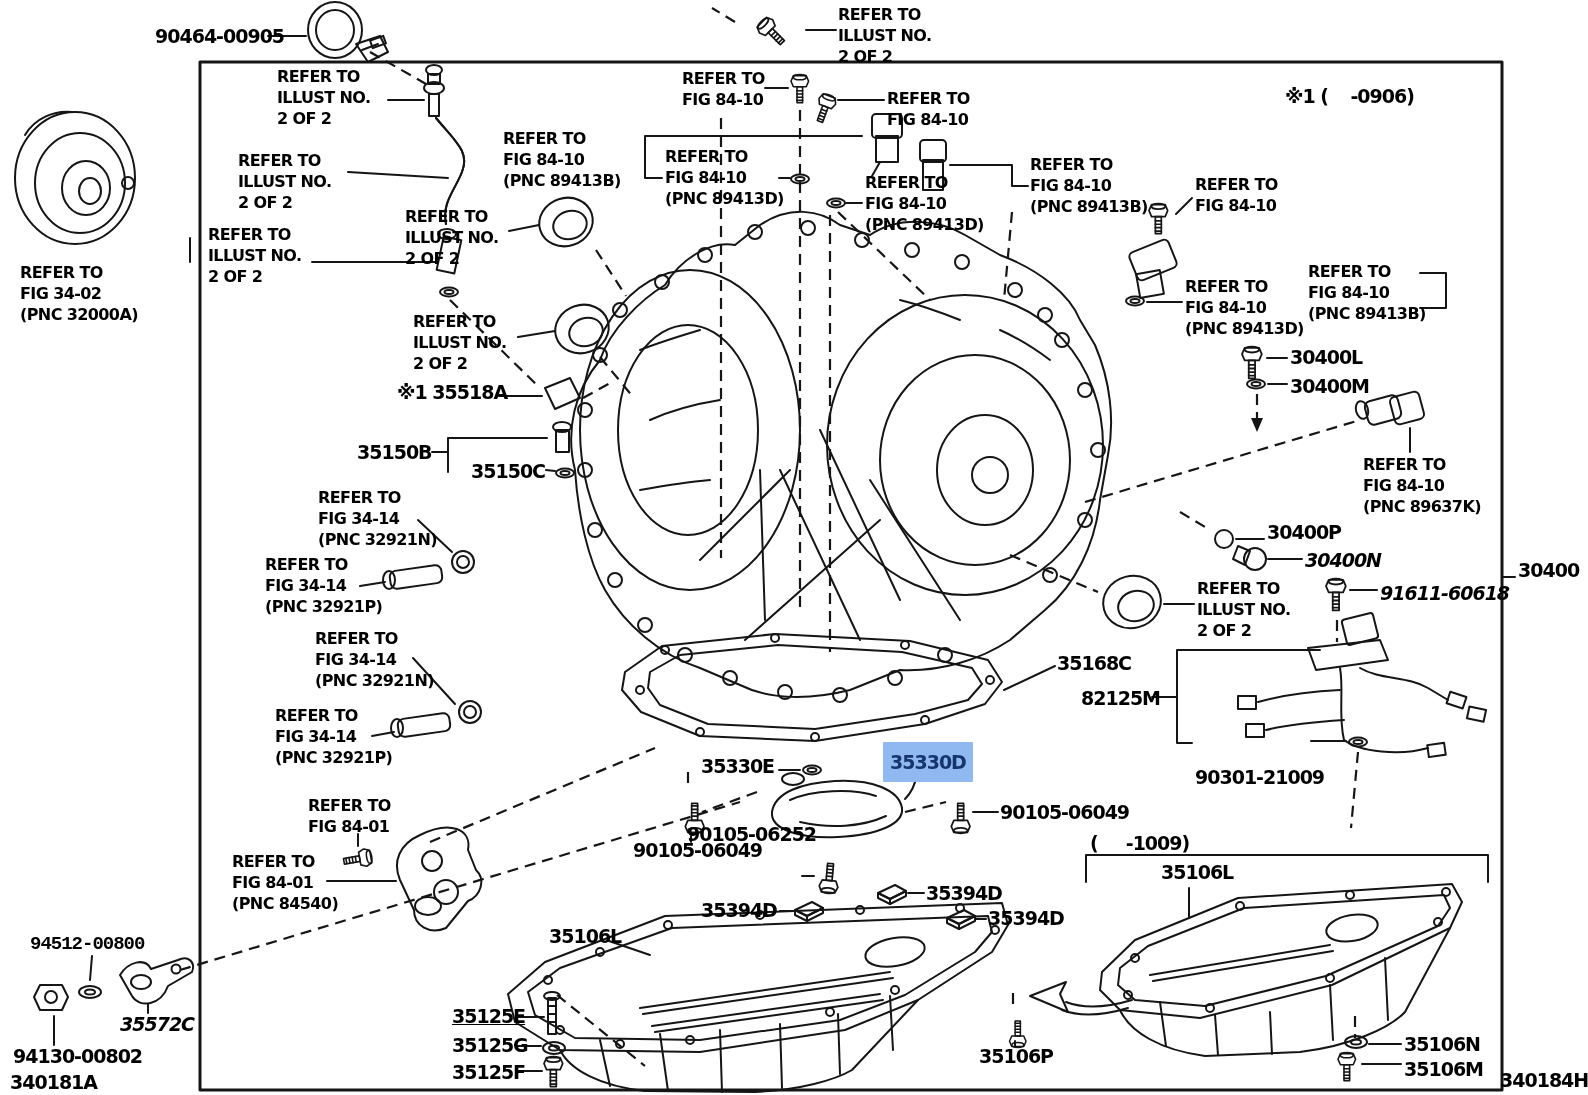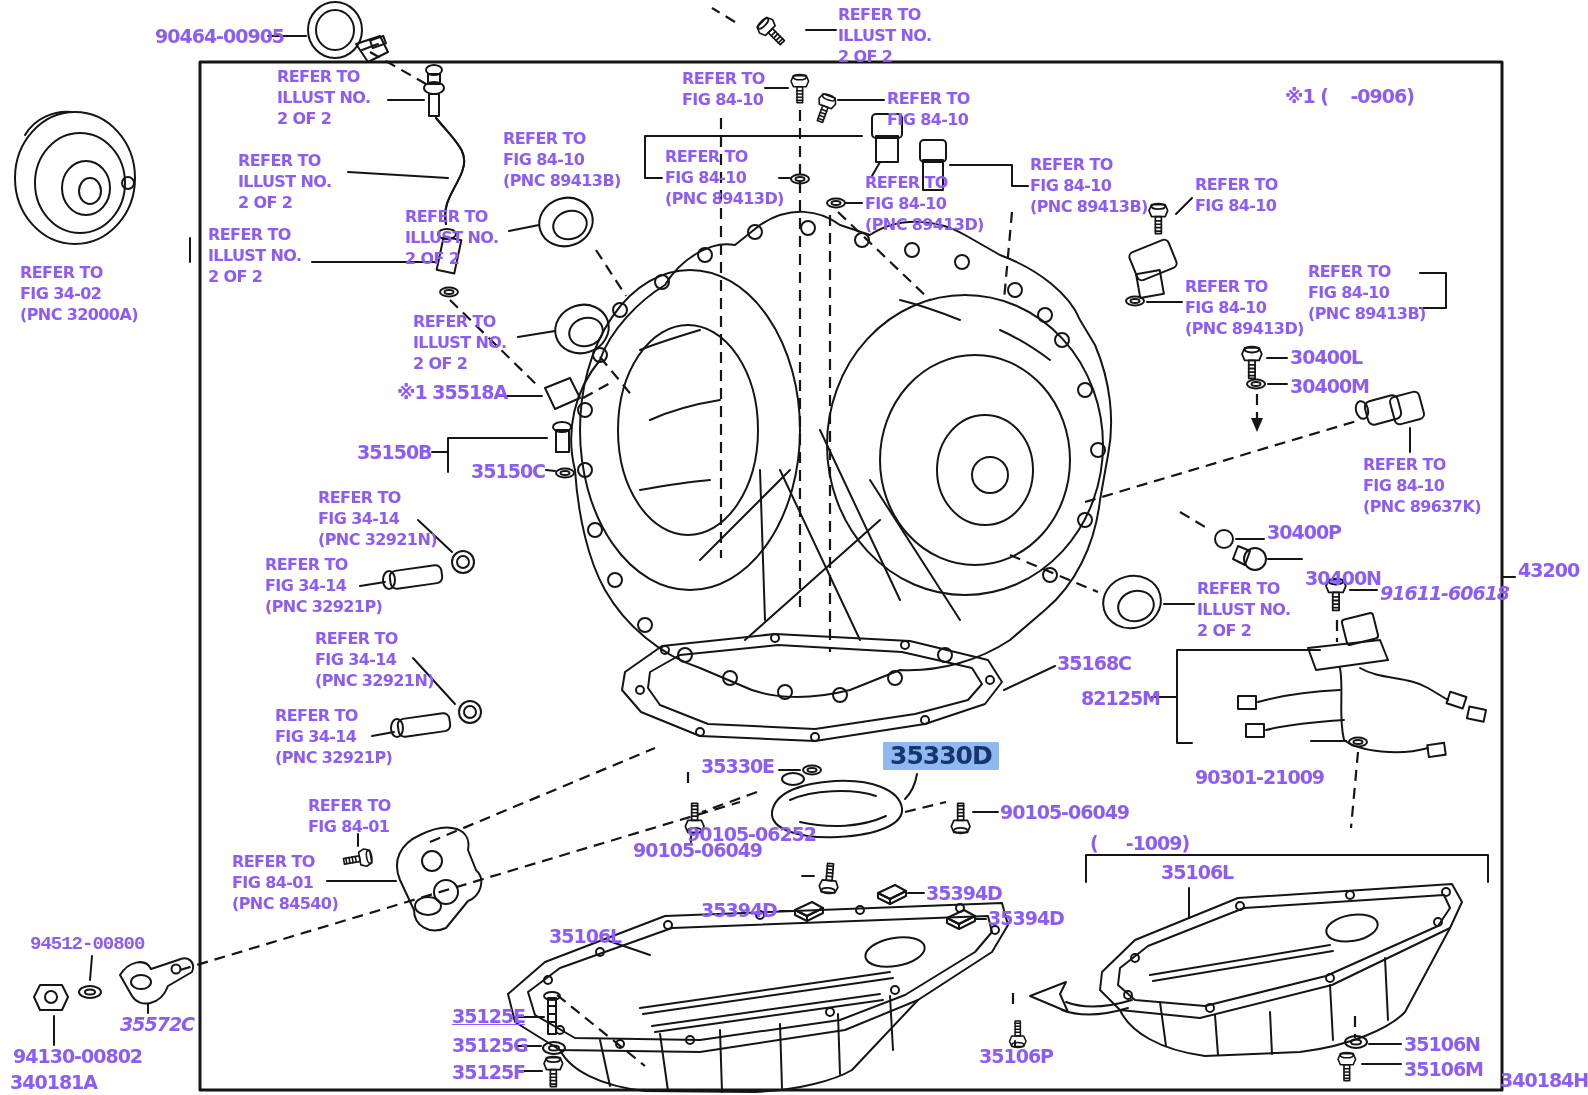--- a/index.html
+++ b/index.html
@@ -1,23 +1,23 @@
 <!DOCTYPE html>
 <html><head>
 <meta charset="utf-8">
 <style>
   html,body{margin:0;padding:0;background:#fff;}
   .stage{position:relative;width:1588px;height:1095px;background:#fff;overflow:hidden;
          font-family:"DejaVu Sans",sans-serif;}
   .stage svg{position:absolute;left:0;top:0;}
-  #labels .lbl{position:absolute;color:#8b5cf6;}
+  #labels .lbl{position:absolute;color:#000000;}
   .pn,.code,.note{font-weight:bold;font-size:19px;line-height:20px;letter-spacing:-1px;white-space:pre;}
   .ref{font-weight:bold;font-size:16px;line-height:21px;letter-spacing:-0.6px;white-space:pre-line;}
-  .pn-hl{font-weight:bold;font-size:25px;line-height:24px;letter-spacing:-1px;white-space:pre;
-         padding:2px 7px;border-radius:1px;}
+  .pn-hl{font-weight:bold;font-size:19px;line-height:24px;letter-spacing:-1px;white-space:pre;
+         padding:8px 7px;border-radius:1px;}
   
   .ln, .ln path, .ln line, .ln ellipse, .ln circle, .ln rect, .ln polygon, .ln polyline
       {stroke:#151515;fill:none;stroke-width:2;stroke-linecap:round;stroke-linejoin:round;}
   .dash line, .dash path{stroke:#151515;fill:none;stroke-width:2.2;stroke-dasharray:11 7;}
   .thick{stroke-width:3 !important;}
 </style>
 </head>
 <body>
 
 <div class="stage">
@@ -469,23 +469,23 @@
 (PNC 89413D)</div>
       <div class="lbl ref" style="left: 1308px; top: 261px;">REFER TO
 FIG 84-10
 (PNC 89413B)</div>
       <div class="lbl pn" style="left: 1290px; top: 347px;">30400L</div>
       <div class="lbl pn" style="left: 1290px; top: 376px;">30400M</div>
       <div class="lbl ref" style="left: 1363px; top: 454px;">REFER TO
 FIG 84-10
 (PNC 89637K)</div>
       <div class="lbl pn" style="left: 1267px; top: 522px;">30400P</div>
-      <div class="lbl pn" style="left: 1305px; top: 568px;">30400N</div>
+      <div class="lbl pn" style="left: 1305px; top: 550px; font-style: italic;">30400N</div>
       <div class="lbl pn" style="left: 1380px; top: 583px; font-style: italic;">91611-60618</div>
-      <div class="lbl pn" style="left: 1518px; top: 560px;">43200</div>
+      <div class="lbl pn" style="left: 1518px; top: 560px;">30400</div>
       <div class="lbl ref" style="left: 1197px; top: 578px;">REFER TO
 ILLUST NO.
 2 OF 2</div>
       <div class="lbl pn" style="left: 1057px; top: 653px;">35168C</div>
       <div class="lbl pn" style="left: 1081px; top: 688px;">82125M</div>
       <div class="lbl pn" style="left: 1195px; top: 746px; margin-top: 21px;">90301-21009</div>
       <div class="lbl pn" style="left: 397px; top: 382px;">※1 35518A</div>
       <div class="lbl pn" style="left: 357px; top: 442px; text-align: right;">35150B</div>
       <div class="lbl pn" style="left: 471px; top: 461px;">35150C</div>
       <div class="lbl ref" style="left: 318px; top: 487px;">REFER TO

